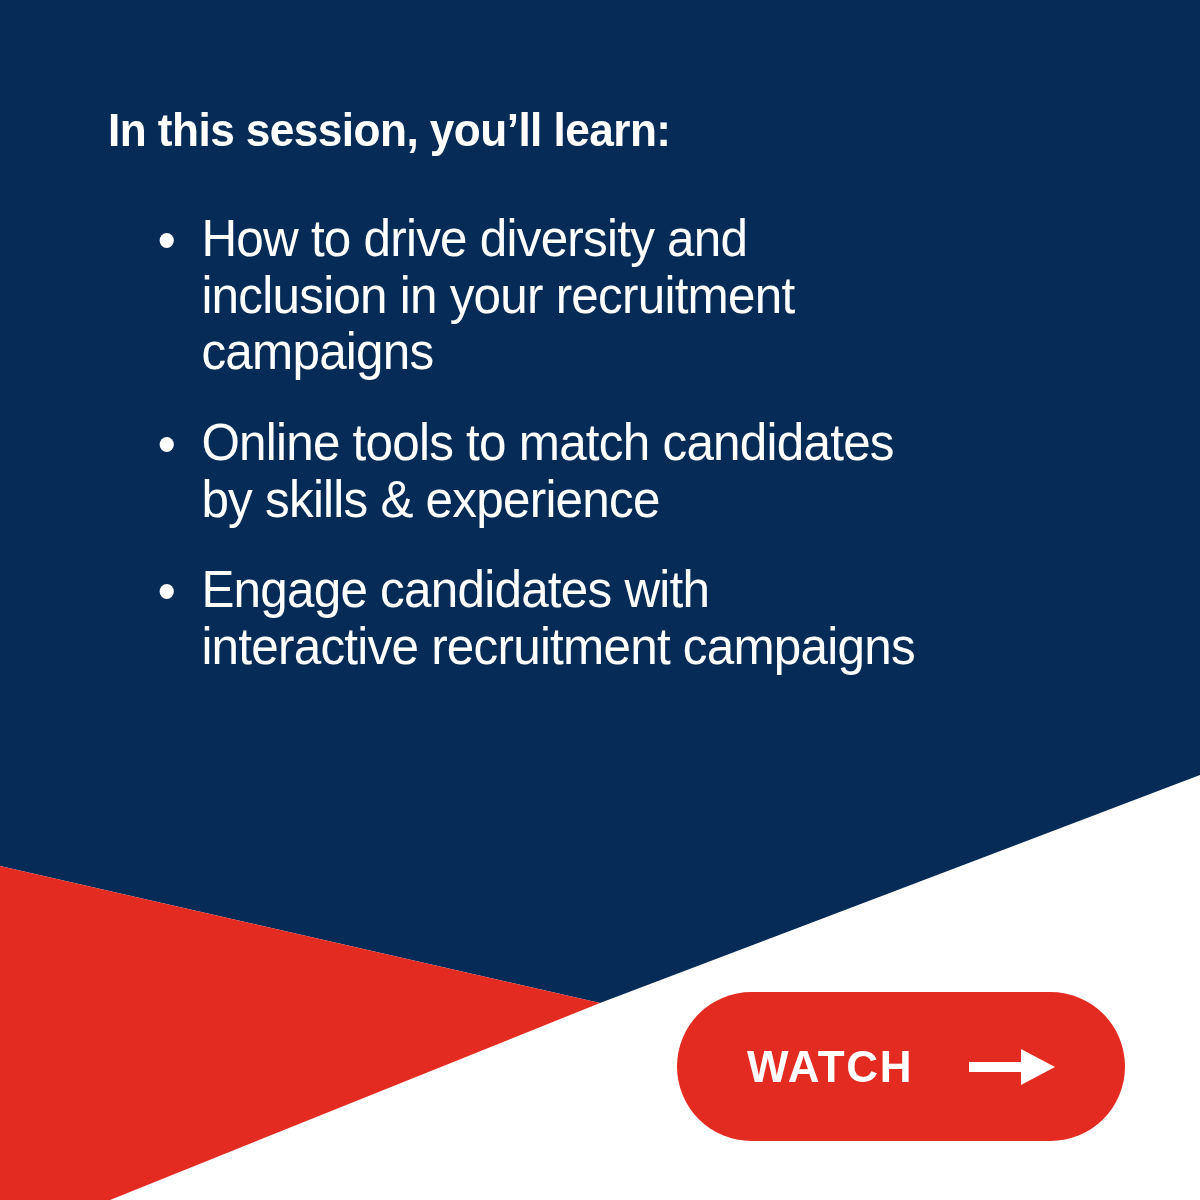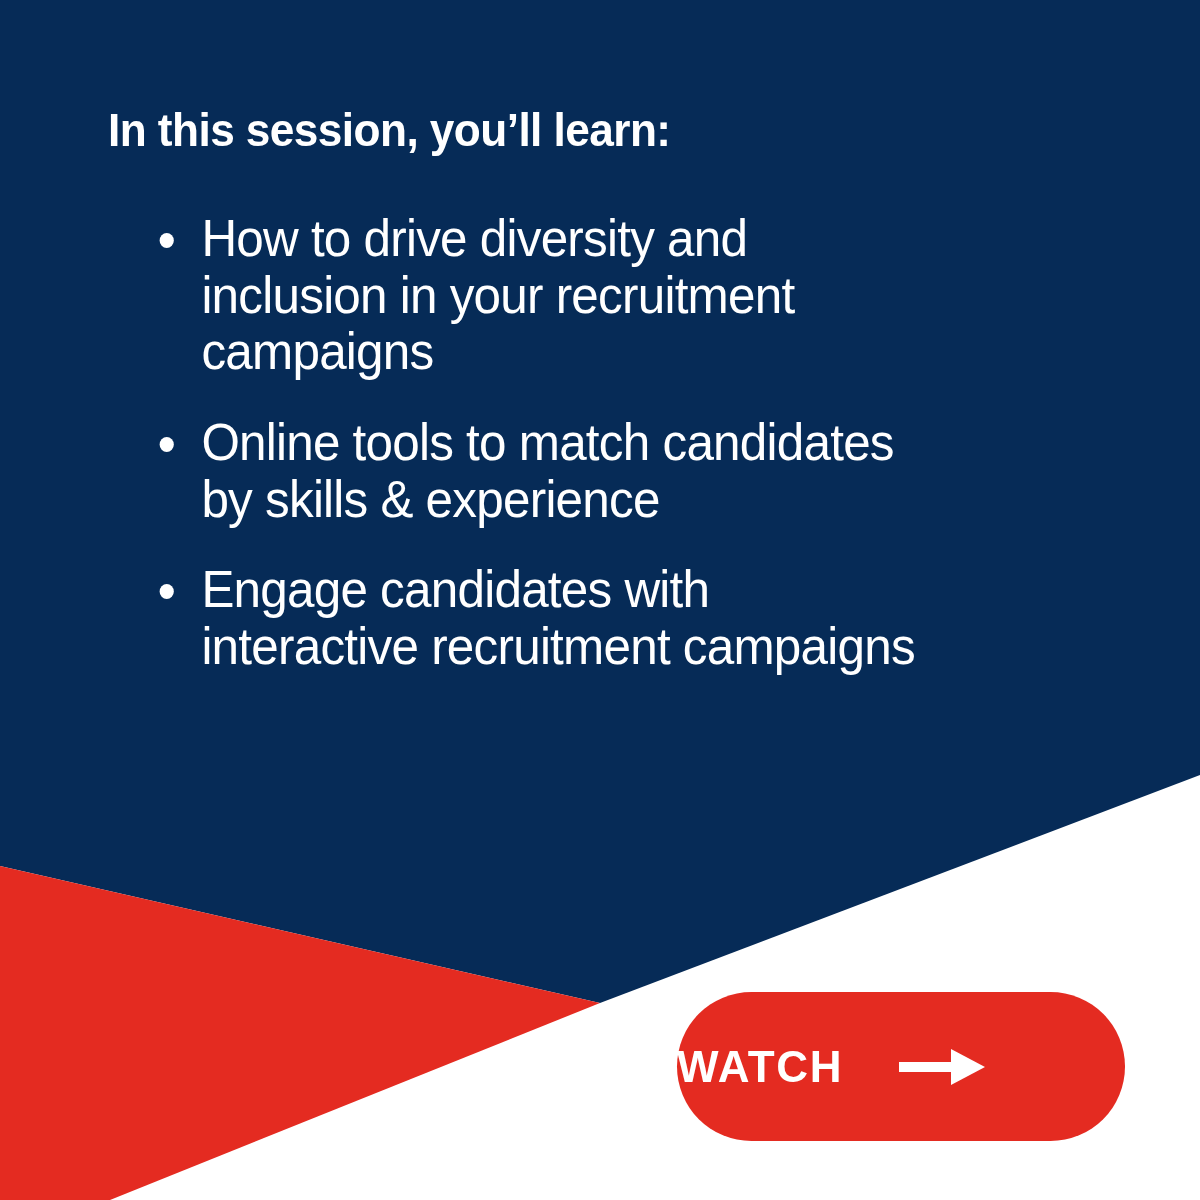--- a/index.html
+++ b/index.html
@@ -94,20 +94,21 @@
     position: absolute;
     left: 677px;
     top: 992px;
     width: 448px;
     height: 149px;
     border: none;
     border-radius: 75px;
     background: #E42B21;
     display: flex;
     align-items: center;
+    justify-content: center;
     gap: 56px;
     padding: 0;
     cursor: pointer;
   }
 
   .watch-label {
     color: #ffffff;
     font-size: 44px;
     font-weight: 700;
     letter-spacing: 1.6px;

